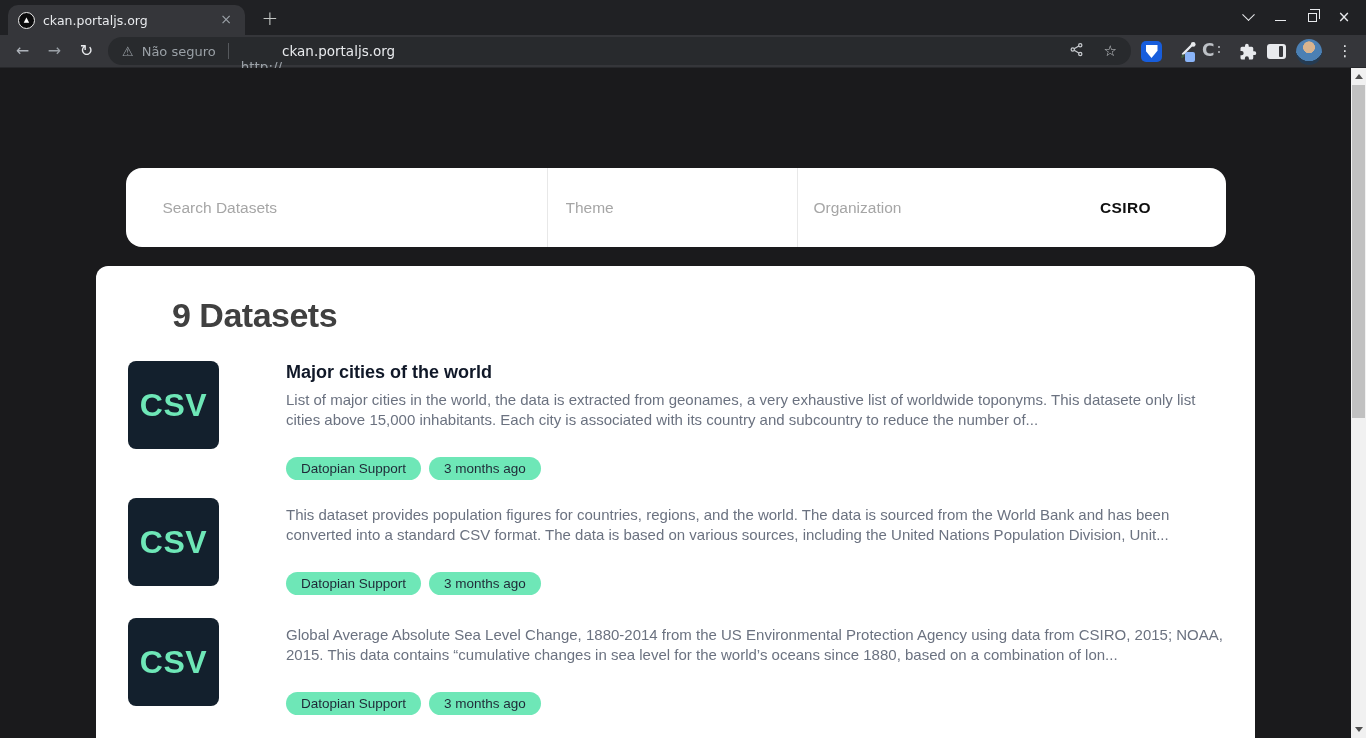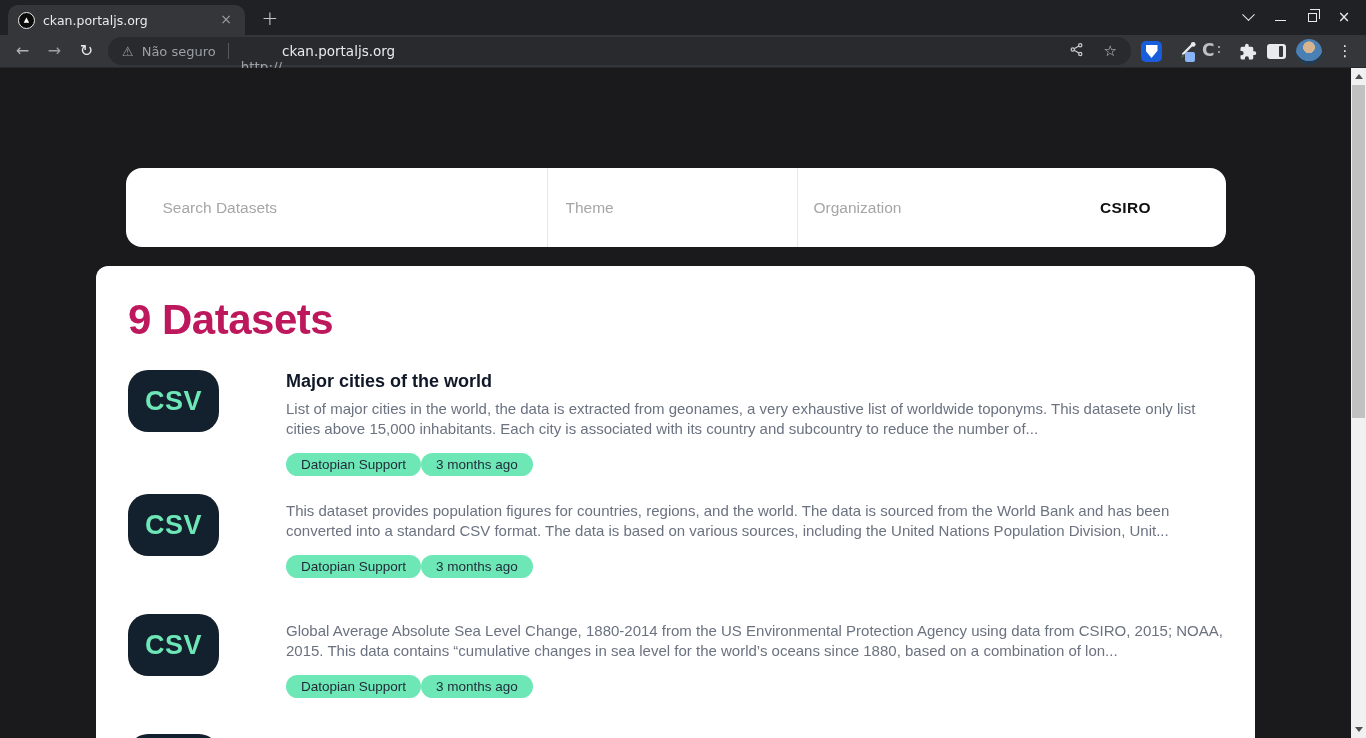--- a/index.html
+++ b/index.html
@@ -65,31 +65,31 @@
                   font-family:"Liberation Sans", sans-serif; background:transparent; }
   .sfield input::placeholder { color:#a6a6a6; }
   .f1 { width:422px; padding-left:37px; }
   .f2 { width:250px; padding-left:18px; padding-right:12px; }
   .f3 { flex:1; padding-left:16px; border-right:none; }
   .search-btn { width:200px; background:none; border:none; font-family:"Liberation Sans", sans-serif;
                 font-size:15.5px; font-weight:800; letter-spacing:0.4px; color:#0f0f0f; cursor:pointer; }
 
   .card { width:1159px; margin:19px auto 0; background:#fff; border-radius:12px;
           padding:30px 32px 40px; min-height:620px; }
-  .card h1 { font-size:42px; font-weight:800; color:#be185d; letter-spacing:-0.5px; margin-bottom:26px; }
+  .card h1 { font-size:34px; font-weight:800; color:#404040; letter-spacing:-0.5px; margin-bottom:26px;margin-left:44px; }
 
   .ds-item { display:flex; margin-bottom:18px; min-height:102px; }
-  .ds-icon { width:91px; height:62px; flex:none; background:#13202d; border-radius:20px; color:#6ee7b7;
-             display:flex; align-items:center; justify-content:center; font-size:27px; font-weight:700;
+  .ds-icon { width:91px; height:88px; flex:none; background:#13202d; border-radius:8px; color:#6ee7b7;
+             display:flex; align-items:center; justify-content:center; font-size:32px; font-weight:700;
              letter-spacing:0.5px; }
   .ds-body { margin-left:67px; flex:1; min-width:0; }
   .ds-title { font-size:18px; line-height:22px; font-weight:700; color:#101828; cursor:pointer; }
   .ds-desc { margin-top:7px; font-size:15px; line-height:20px; color:#6b7280;
              display:-webkit-box; -webkit-line-clamp:2; -webkit-box-orient:vertical; overflow:hidden; }
-  .ds-badges { margin-top:14px; display:flex; }
+  .ds-badges { margin-top:27px; display:flex; gap:8px; }
   .badge { background:#6ee7b7; color:#1f2937; font-size:13.5px; line-height:23px; padding:0 15px;
            border-radius:999px; white-space:nowrap; cursor:pointer; }
 
   
   .scrollbar { position:absolute; right:0; top:0; width:15px; height:670px; background:#f1f1f1; z-index:9; }
   .sb-btn { position:absolute; left:0; width:15px; height:17px; display:flex; align-items:center; justify-content:center; }
   .sb-up { top:0; } .sb-down { bottom:0; }
   .tri-up { width:0; height:0; border-left:4px solid transparent; border-right:4px solid transparent;
             border-bottom:5px solid #505050; }
   .tri-down { width:0; height:0; border-left:4px solid transparent; border-right:4px solid transparent;

